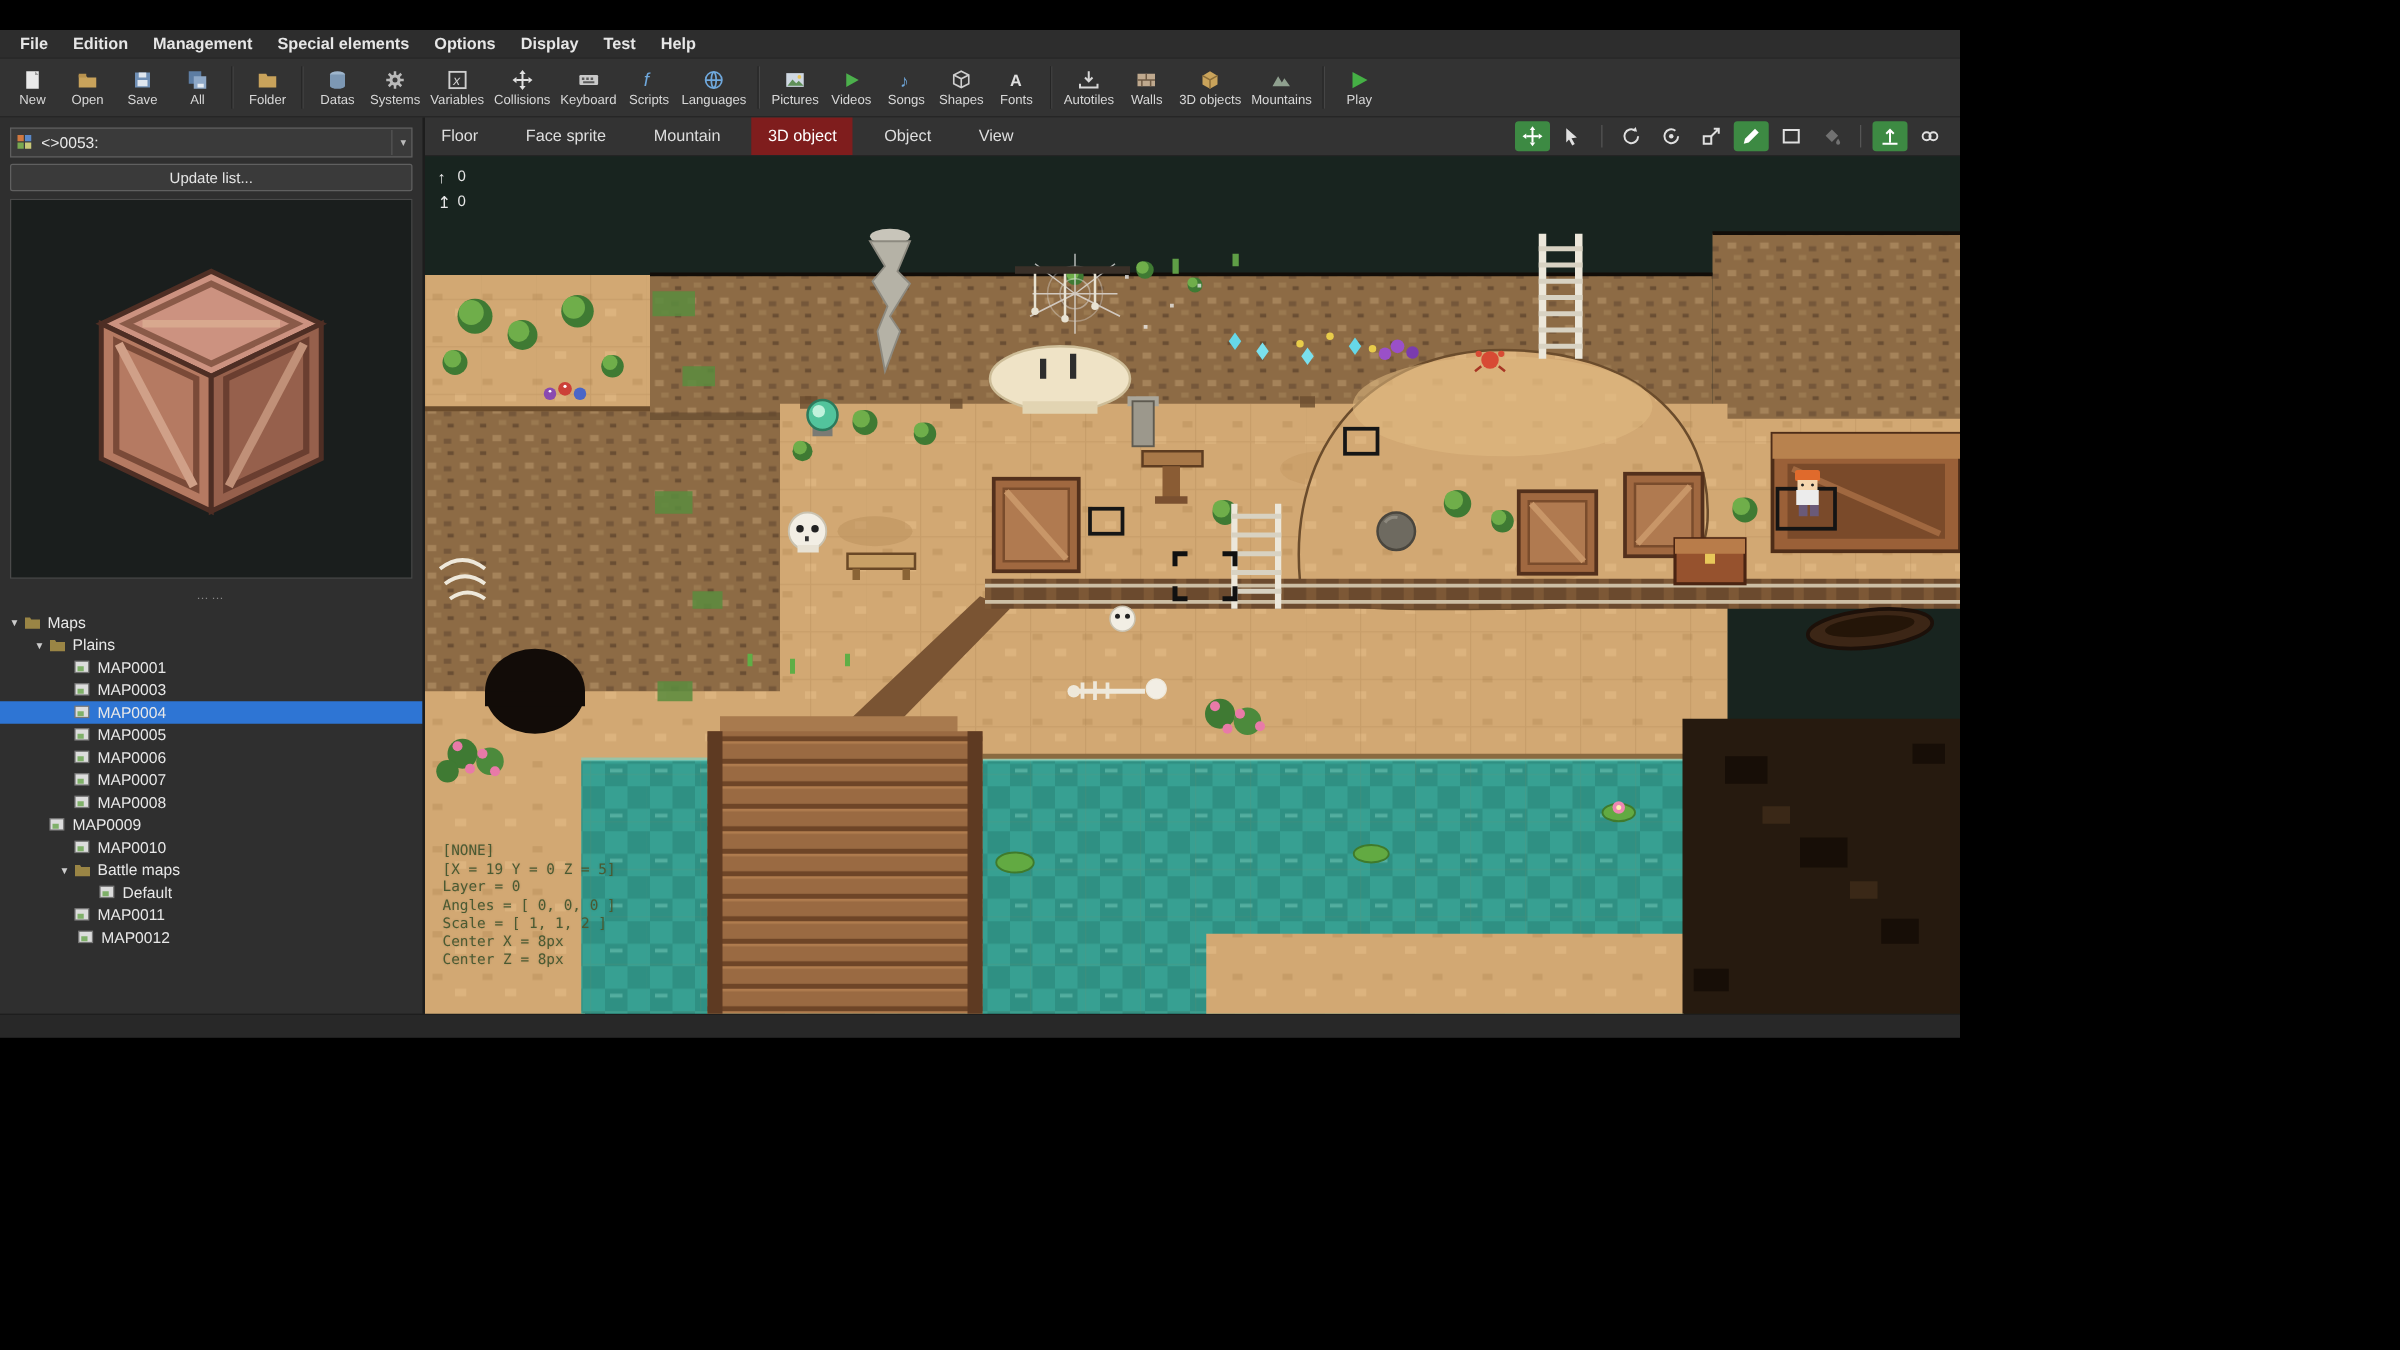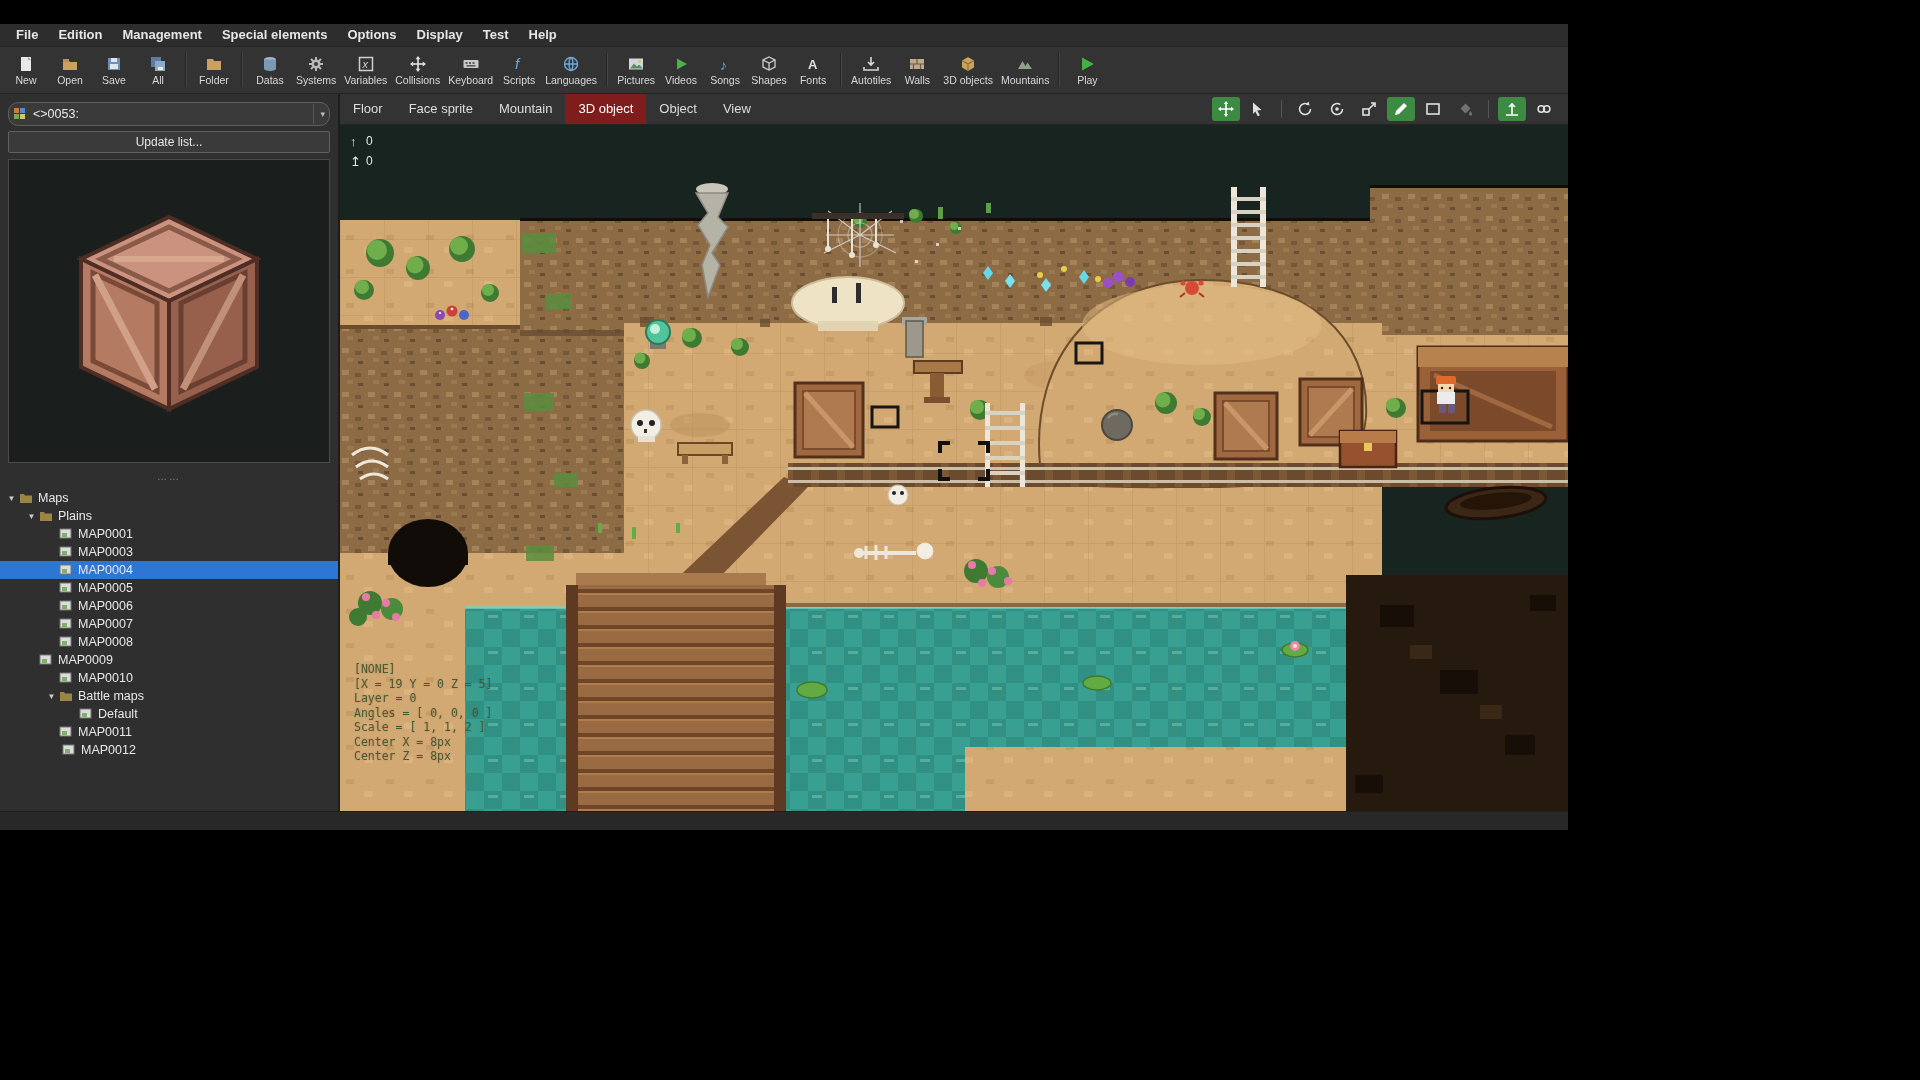--- a/index.html
+++ b/index.html
@@ -17,53 +17,53 @@
   .tb-icon{width:18px;height:18px;display:block;}
   .tb-label{font-size:10.5px;margin-top:1px;white-space:nowrap;color:#d8d8d8;}
   .tb-sep{width:1px;height:34px;background:#252525;border-right:1px solid #454545;margin:0 5px;}
 
   
   .content{flex:1;display:flex;min-height:0;}
 
   
   .panel{width:340px;background:#2f2f2f;border-right:2px solid #1d1d1d;display:flex;flex-direction:column;padding:8px 0 0 0;box-sizing:border-box;}
   .panel-inner{padding:0 8px;}
-  .combo{height:22px;background:#3a3a3a;border:1px solid #5f5f5f;border-radius:10px;display:flex;align-items:center;padding:0 4px;color:#e8e8e8;font-size:12.5px;}
+  .combo{height:22px;background:#3a3a3a;border:1px solid #5f5f5f;border-radius:0;display:flex;align-items:center;padding:0 4px;color:#e8e8e8;font-size:12.5px;}
   .combo .cicon{width:14px;height:14px;margin-right:6px;flex:0 0 auto;}
   .combo .cval{flex:1;}
   .combo .carrow{color:#bbbbbb;font-size:9px;padding-left:6px;border-left:1px solid #555;line-height:20px;}
   .btn{margin-top:5px;height:20px;background:#3a3a3a;border:1px solid #606060;border-radius:2px;color:#e4e4e4;font-size:12px;
        display:flex;align-items:center;justify-content:center;}
   .preview{margin-top:6px;height:302px;background:#1a1e1d;border:1px solid #4a4a4a;display:flex;align-items:center;justify-content:center;}
   .splitter{height:26px;display:flex;align-items:center;justify-content:center;color:#8a8a8a;font-size:10px;letter-spacing:2px;}
   .tree{flex:1;overflow:hidden;font-size:12.5px;color:#e8e8e8;}
   .trow{height:18px;display:flex;align-items:center;white-space:nowrap;}
   .trow.selected{background:#2e75d4;}
   .arr{width:15px;font-size:8px;color:#cccccc;text-align:center;flex:0 0 auto;}
   .ticon{width:14px;height:12px;margin-right:5px;flex:0 0 auto;}
   .tlabel{line-height:18px;}
 
   
   .editor-col{flex:1;display:flex;flex-direction:column;min-width:0;}
-  .tabbar{height:30px;background:#333333;display:flex;align-items:center;border-bottom:1px solid #242424;}
+  .tabbar{height:30px;background:#333333;display:flex;align-items:center;border-bottom:1px solid #242424;gap:12px;}
   .tab{padding:0 13px;line-height:30px;font-size:13px;color:#dedede;}
   .tab.active{background:#7f1d1d;color:#ffffff;}
   .tools{margin-left:auto;display:flex;align-items:center;padding-right:8px;}
   .tool{width:28px;height:24px;margin:0 2px;border-radius:3px;display:flex;align-items:center;justify-content:center;}
   .tool.active{background:#3d8a43;}
   .tool.disabled{opacity:.4;}
   .tool svg{width:18px;height:18px;}
   .tool-sep{width:1px;height:18px;background:#555;margin:0 7px;}
 
   .viewport{position:relative;flex:1;background:#18241f;overflow:hidden;}
   .viewport svg.scene{position:absolute;left:0;top:0;}
   .height-indicators{position:absolute;left:10px;top:6px;color:#e8e8e8;font-size:12px;}
   .hrow{display:flex;align-items:center;height:20px;}
   .harrow{width:16px;font-size:13px;}
-  .overlay-info{position:absolute;left:14px;top:537px;color:#4a5a32;font-family:"DejaVu Sans Mono",monospace;font-size:11.5px;line-height:14.5px;text-shadow:0 0 2px rgba(0,0,0,.15);}
+  .overlay-info{position:absolute;left:14px;top:548px;color:#4a5a32;font-family:"DejaVu Sans Mono",monospace;font-size:11.5px;line-height:14.5px;text-shadow:0 0 2px rgba(0,0,0,.15);}
 
   .statusbar{height:18px;background:#282828;border-top:1px solid #1e1e1e;}
 </style>
 </head>
 <body>
 
 <div id="screen">
 <div id="app">
 
   <div class="menubar">

